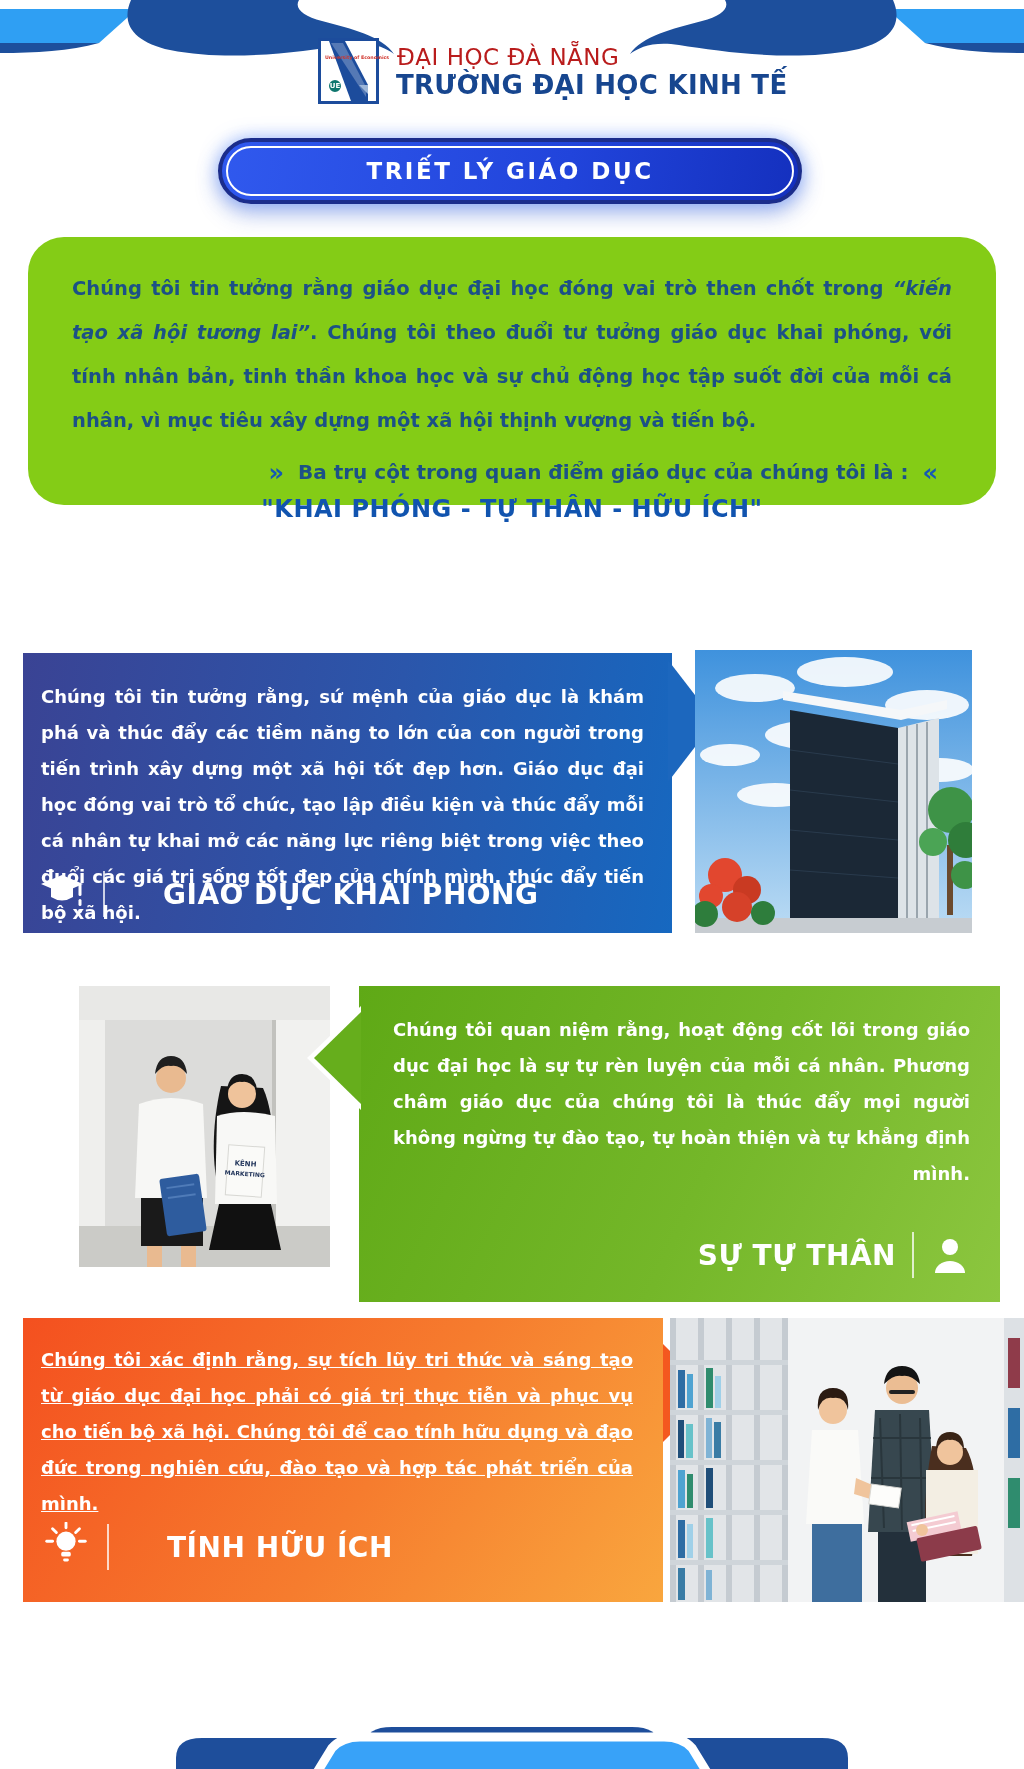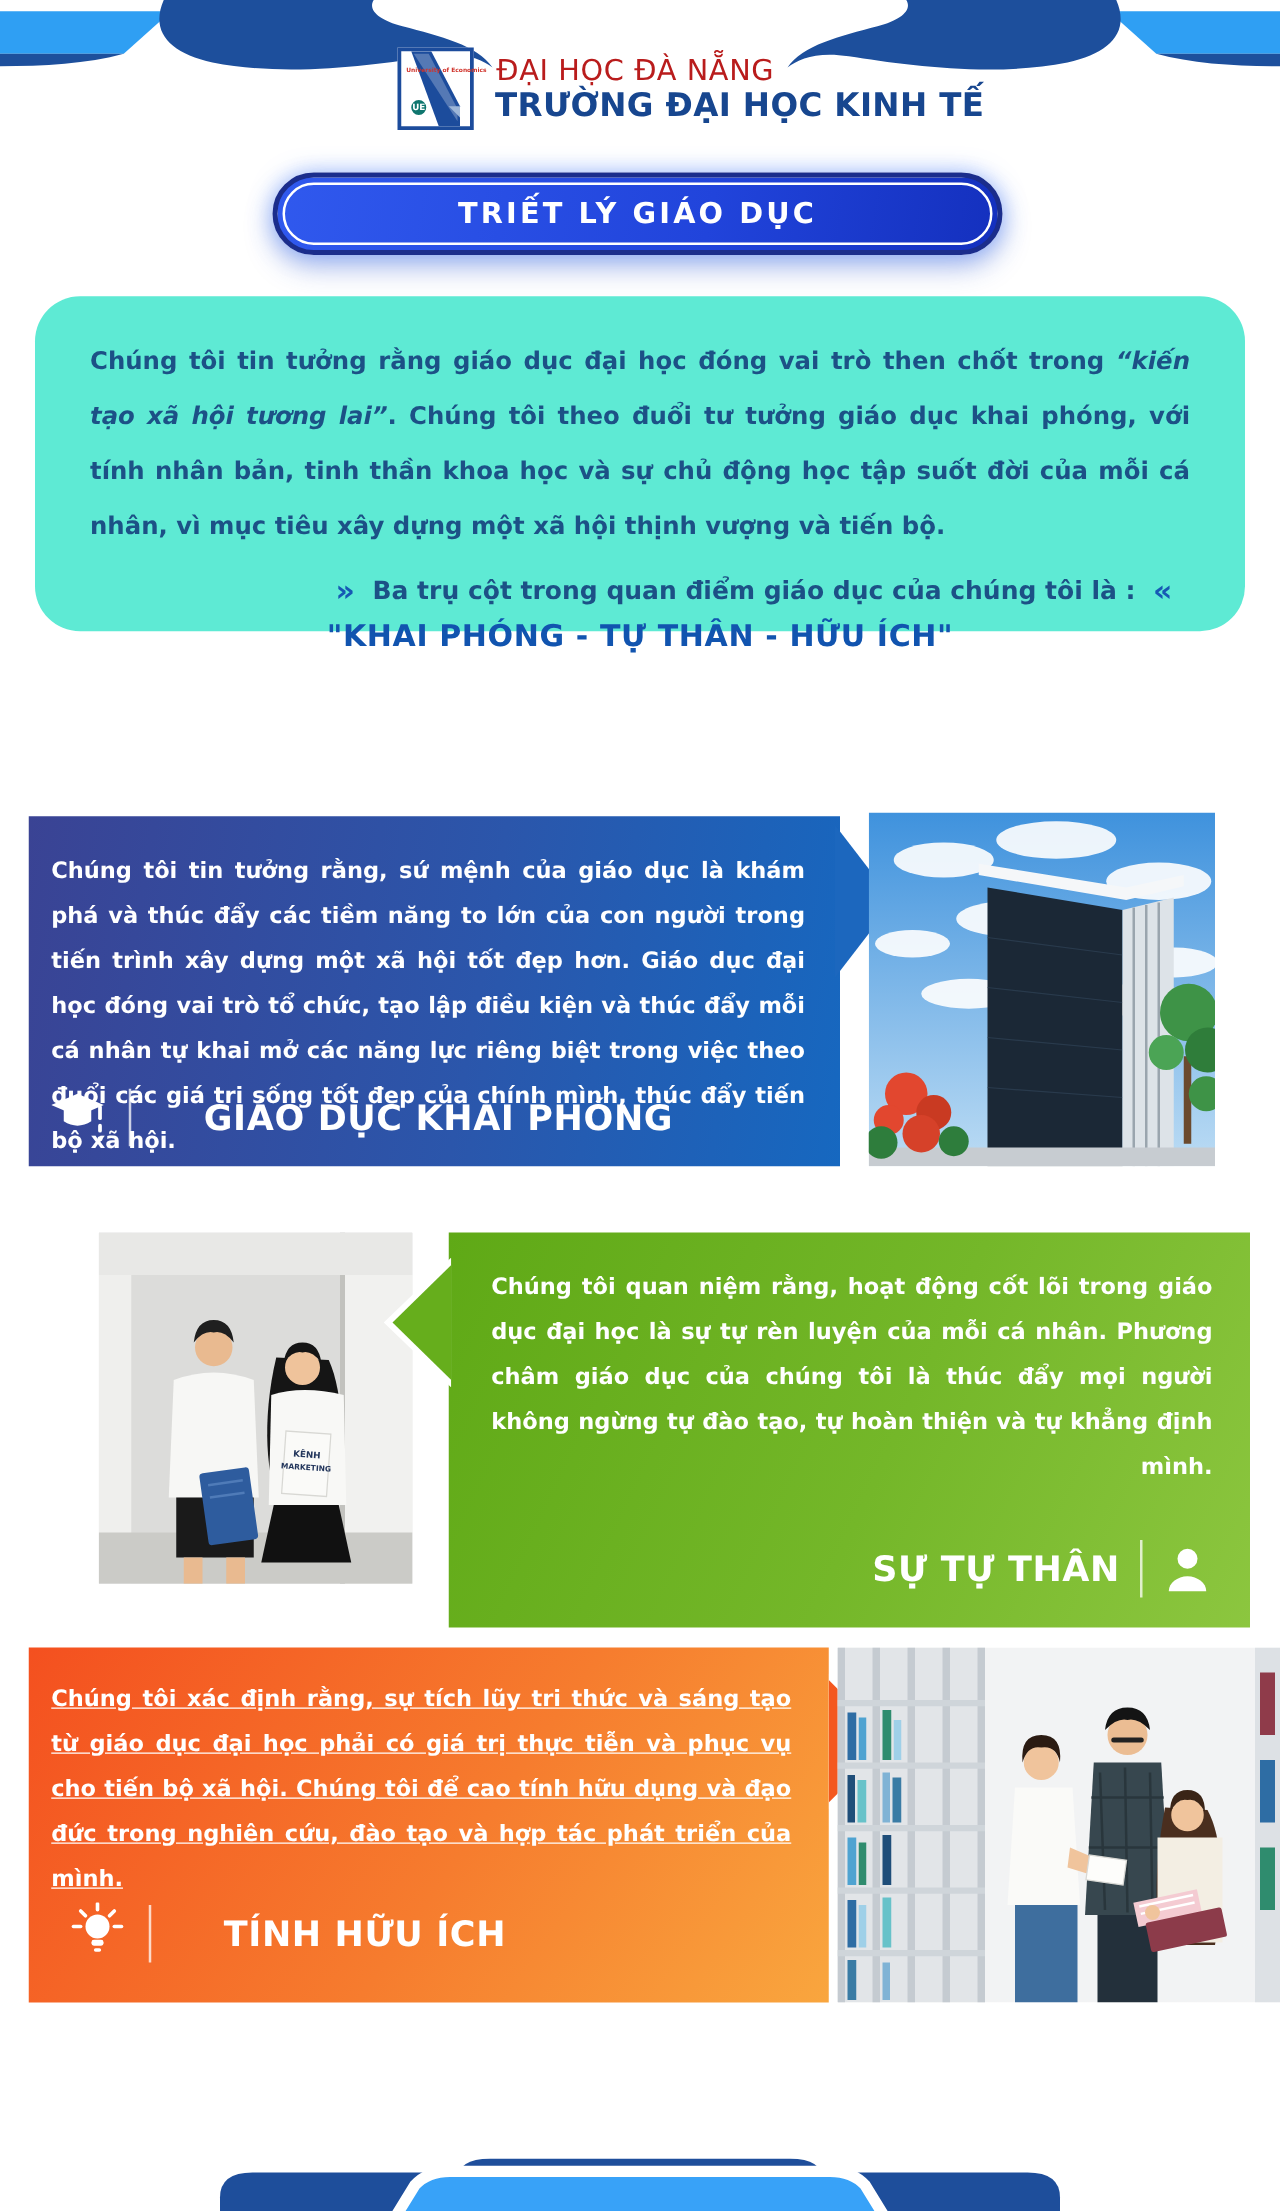--- a/index.html
+++ b/index.html
@@ -23,21 +23,21 @@
 
   
   #banner{left:218px;top:138px;width:584px;height:66px;border-radius:33px;box-sizing:border-box;
           border:4px solid #1b2d8c;background:linear-gradient(100deg,#3059ee 0%,#2144db 60%,#1430be 100%);
           box-shadow:0 0 18px rgba(90,140,255,.55),0 10px 22px rgba(40,80,200,.35);
           display:flex;align-items:center;justify-content:center;cursor:pointer;}
   #banner::after{content:"";position:absolute;inset:4px;border:2px solid #fff;border-radius:27px;pointer-events:none;}
   #banner span{color:#fff;font-size:23px;font-weight:bold;letter-spacing:2.5px;}
 
   
-  #intro{left:28px;top:237px;width:968px;height:268px;border-radius:36px;background:#5eead4;box-sizing:border-box;
+  #intro{left:28px;top:237px;width:968px;height:268px;border-radius:36px;background:#84cc16;box-sizing:border-box;
          padding:30px 44px 0 44px;}
   #intro-p{margin:0;font-size:19.5px;font-weight:600;color:#1c5186;line-height:44px;text-align:justify;}
   #intro-p .em{font-weight:800;font-style:italic;}
   #pillars-lead{margin-top:16px;text-align:right;font-size:20px;font-weight:600;color:#1c5186;}
   .mark{color:#1659b4;font-weight:800;font-size:24px;vertical-align:-2px;padding:0 14px;}
   #pillars{margin-top:8px;text-align:center;font-size:24px;font-weight:800;color:#1154af;letter-spacing:.5px;}
 
   
   .sec-box{box-sizing:border-box;color:#fff;}
   .sec-text{margin:0;font-size:18px;font-weight:600;line-height:36px;text-align:justify;color:#fff;}
@@ -52,21 +52,21 @@
   #img-building{left:695px;top:650px;width:277px;height:283px;}
 
   #img-students{left:79px;top:986px;width:251px;height:281px;}
   #box-tuthan{left:359px;top:986px;width:641px;height:316px;padding:26px 30px 14px 34px;
               background:linear-gradient(115deg,#5fa916 0%,#74b729 55%,#8cc63f 100%);}
   #box-tuthan .sec-text{text-align-last:right;}
   #title-tuthan{position:absolute;right:30px;bottom:24px;}
 
   #box-huuich{left:23px;top:1318px;width:640px;height:284px;padding:24px 30px 0 18px;
               background:linear-gradient(125deg,#f4501f 0%,#f67c2e 55%,#f9a63e 100%);text-decoration:underline;}
-  #title-huuich{position:absolute;left:30px;bottom:30px;}
+  #title-huuich{position:absolute;left:18px;bottom:30px;}
   #img-library{left:670px;top:1318px;width:354px;height:284px;}
 
   .arrow{pointer-events:none;}
   #arrow-khaiphong{left:668px;top:660px;}
   #arrow-tuthan{left:307px;top:1006px;}
   #arrow-huuich{left:663px;top:1338px;}
 </style>
 </head>
 <body>
 

